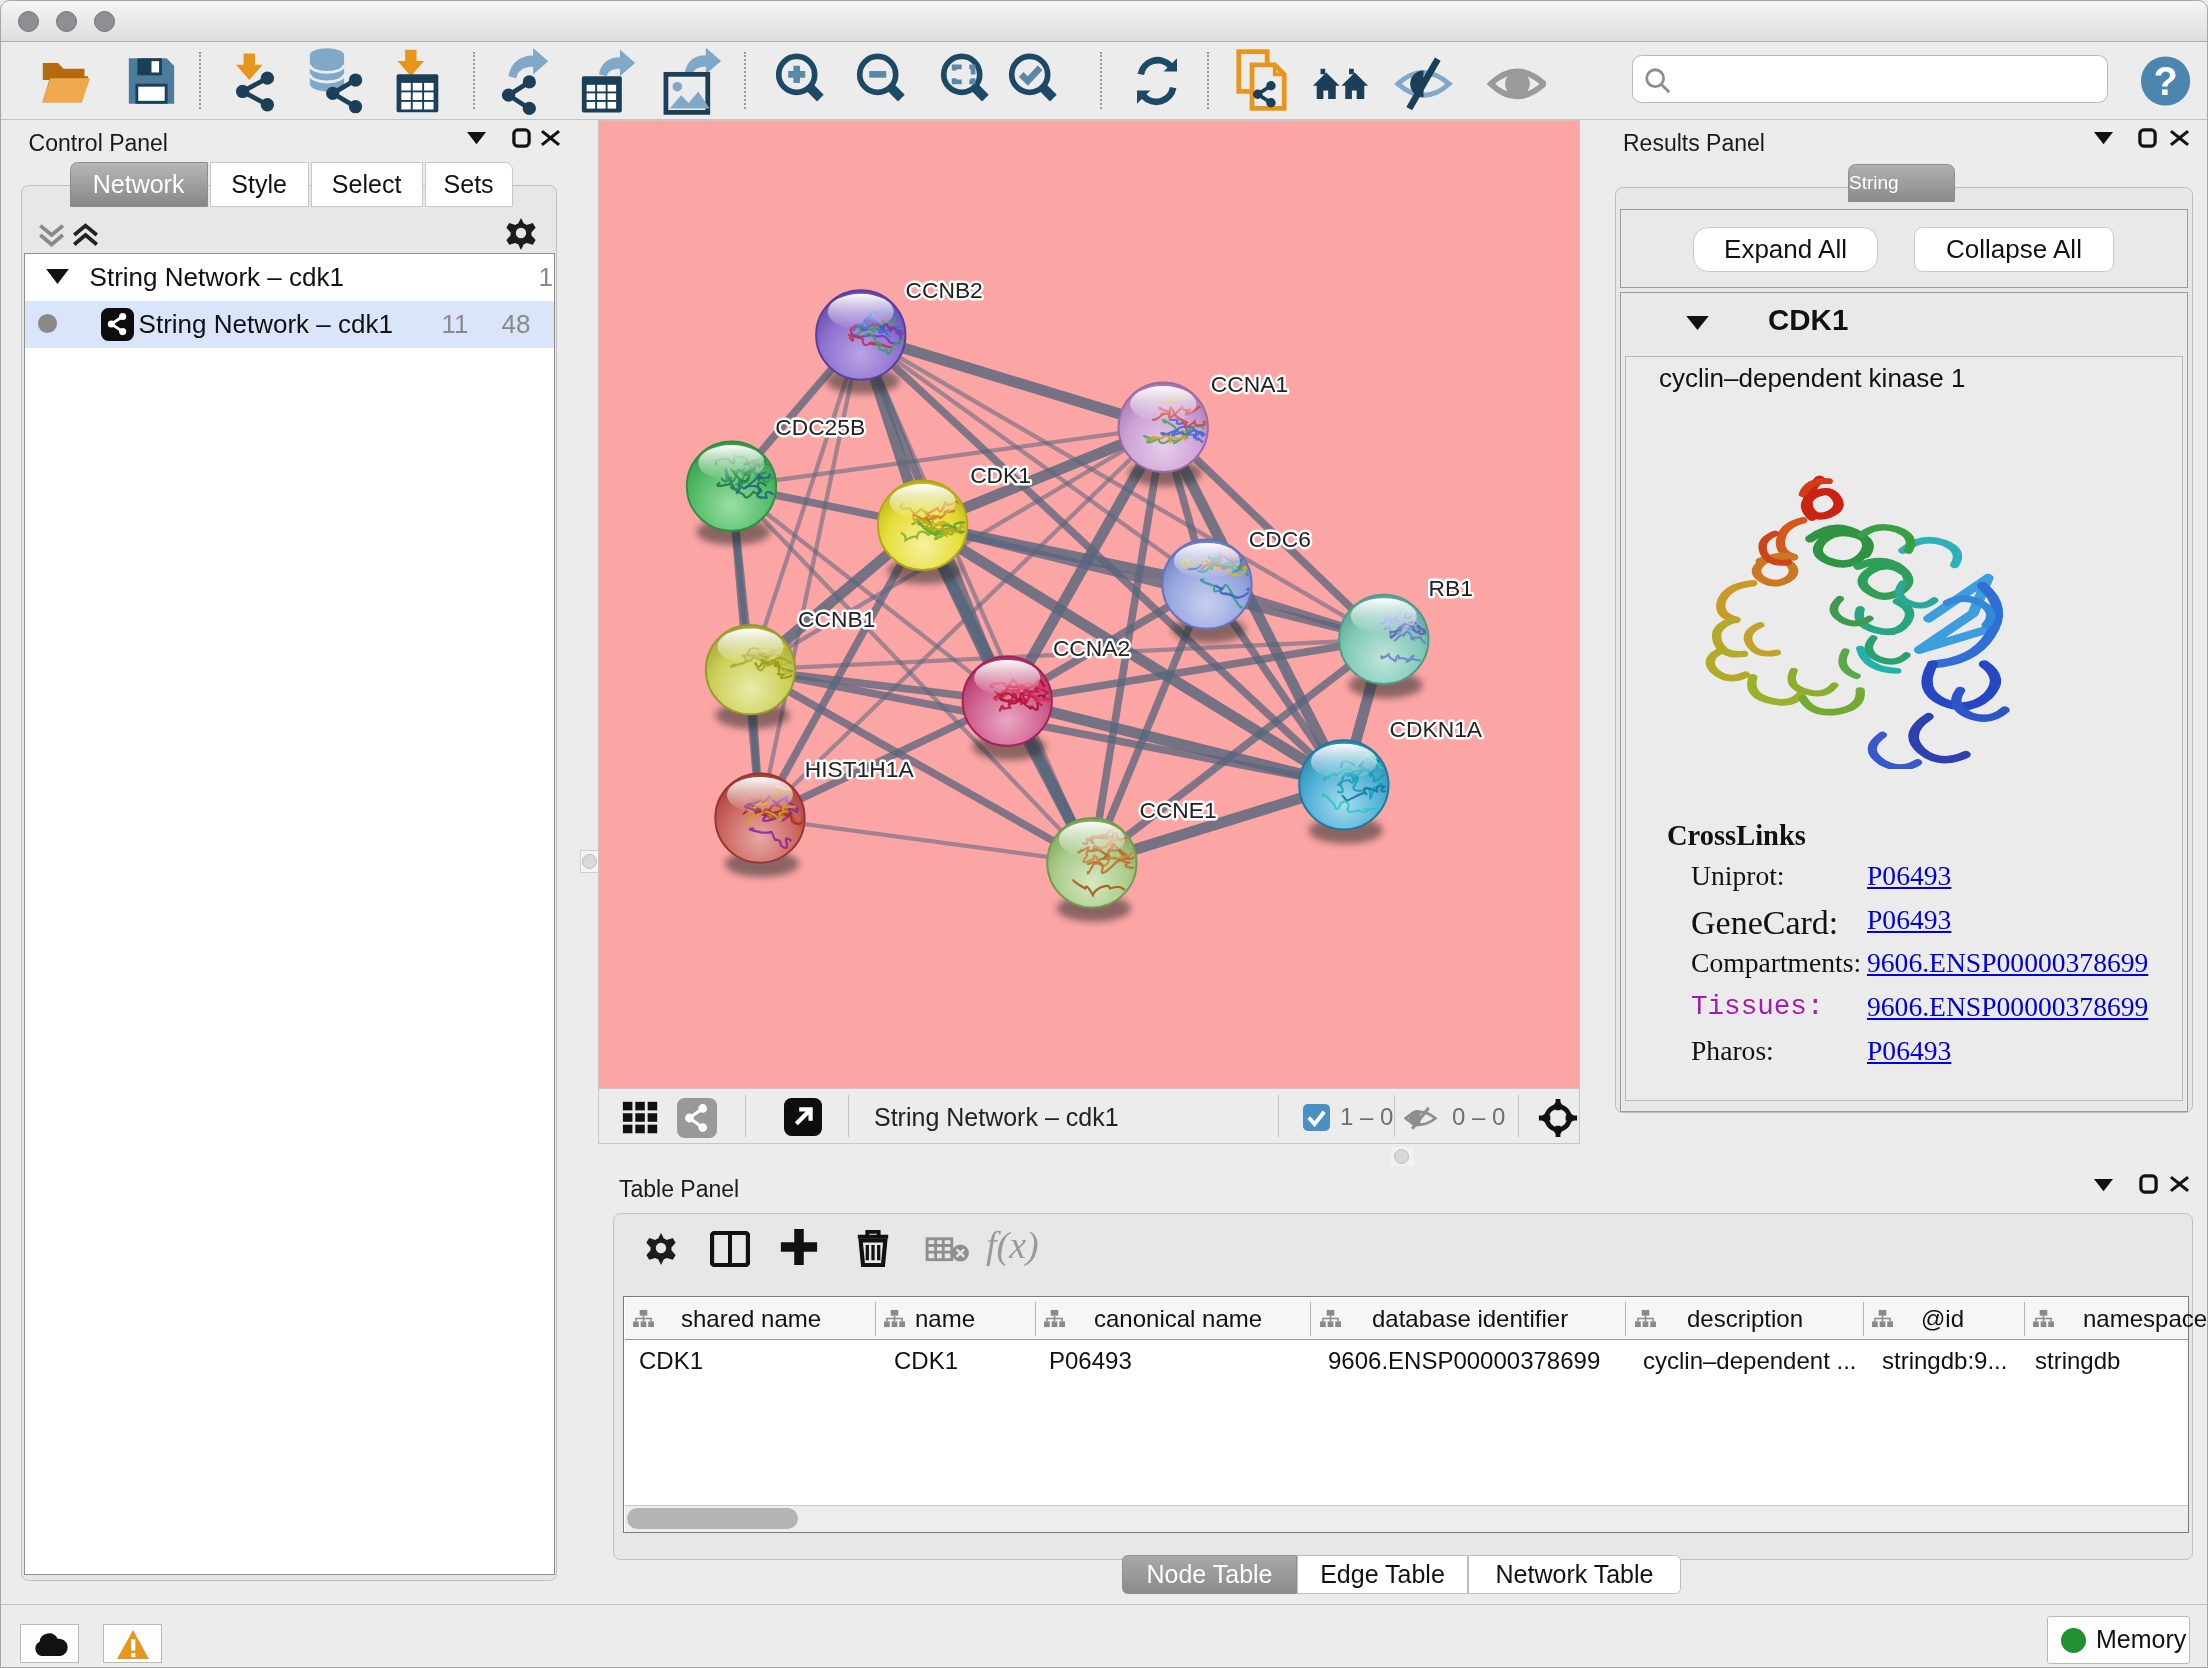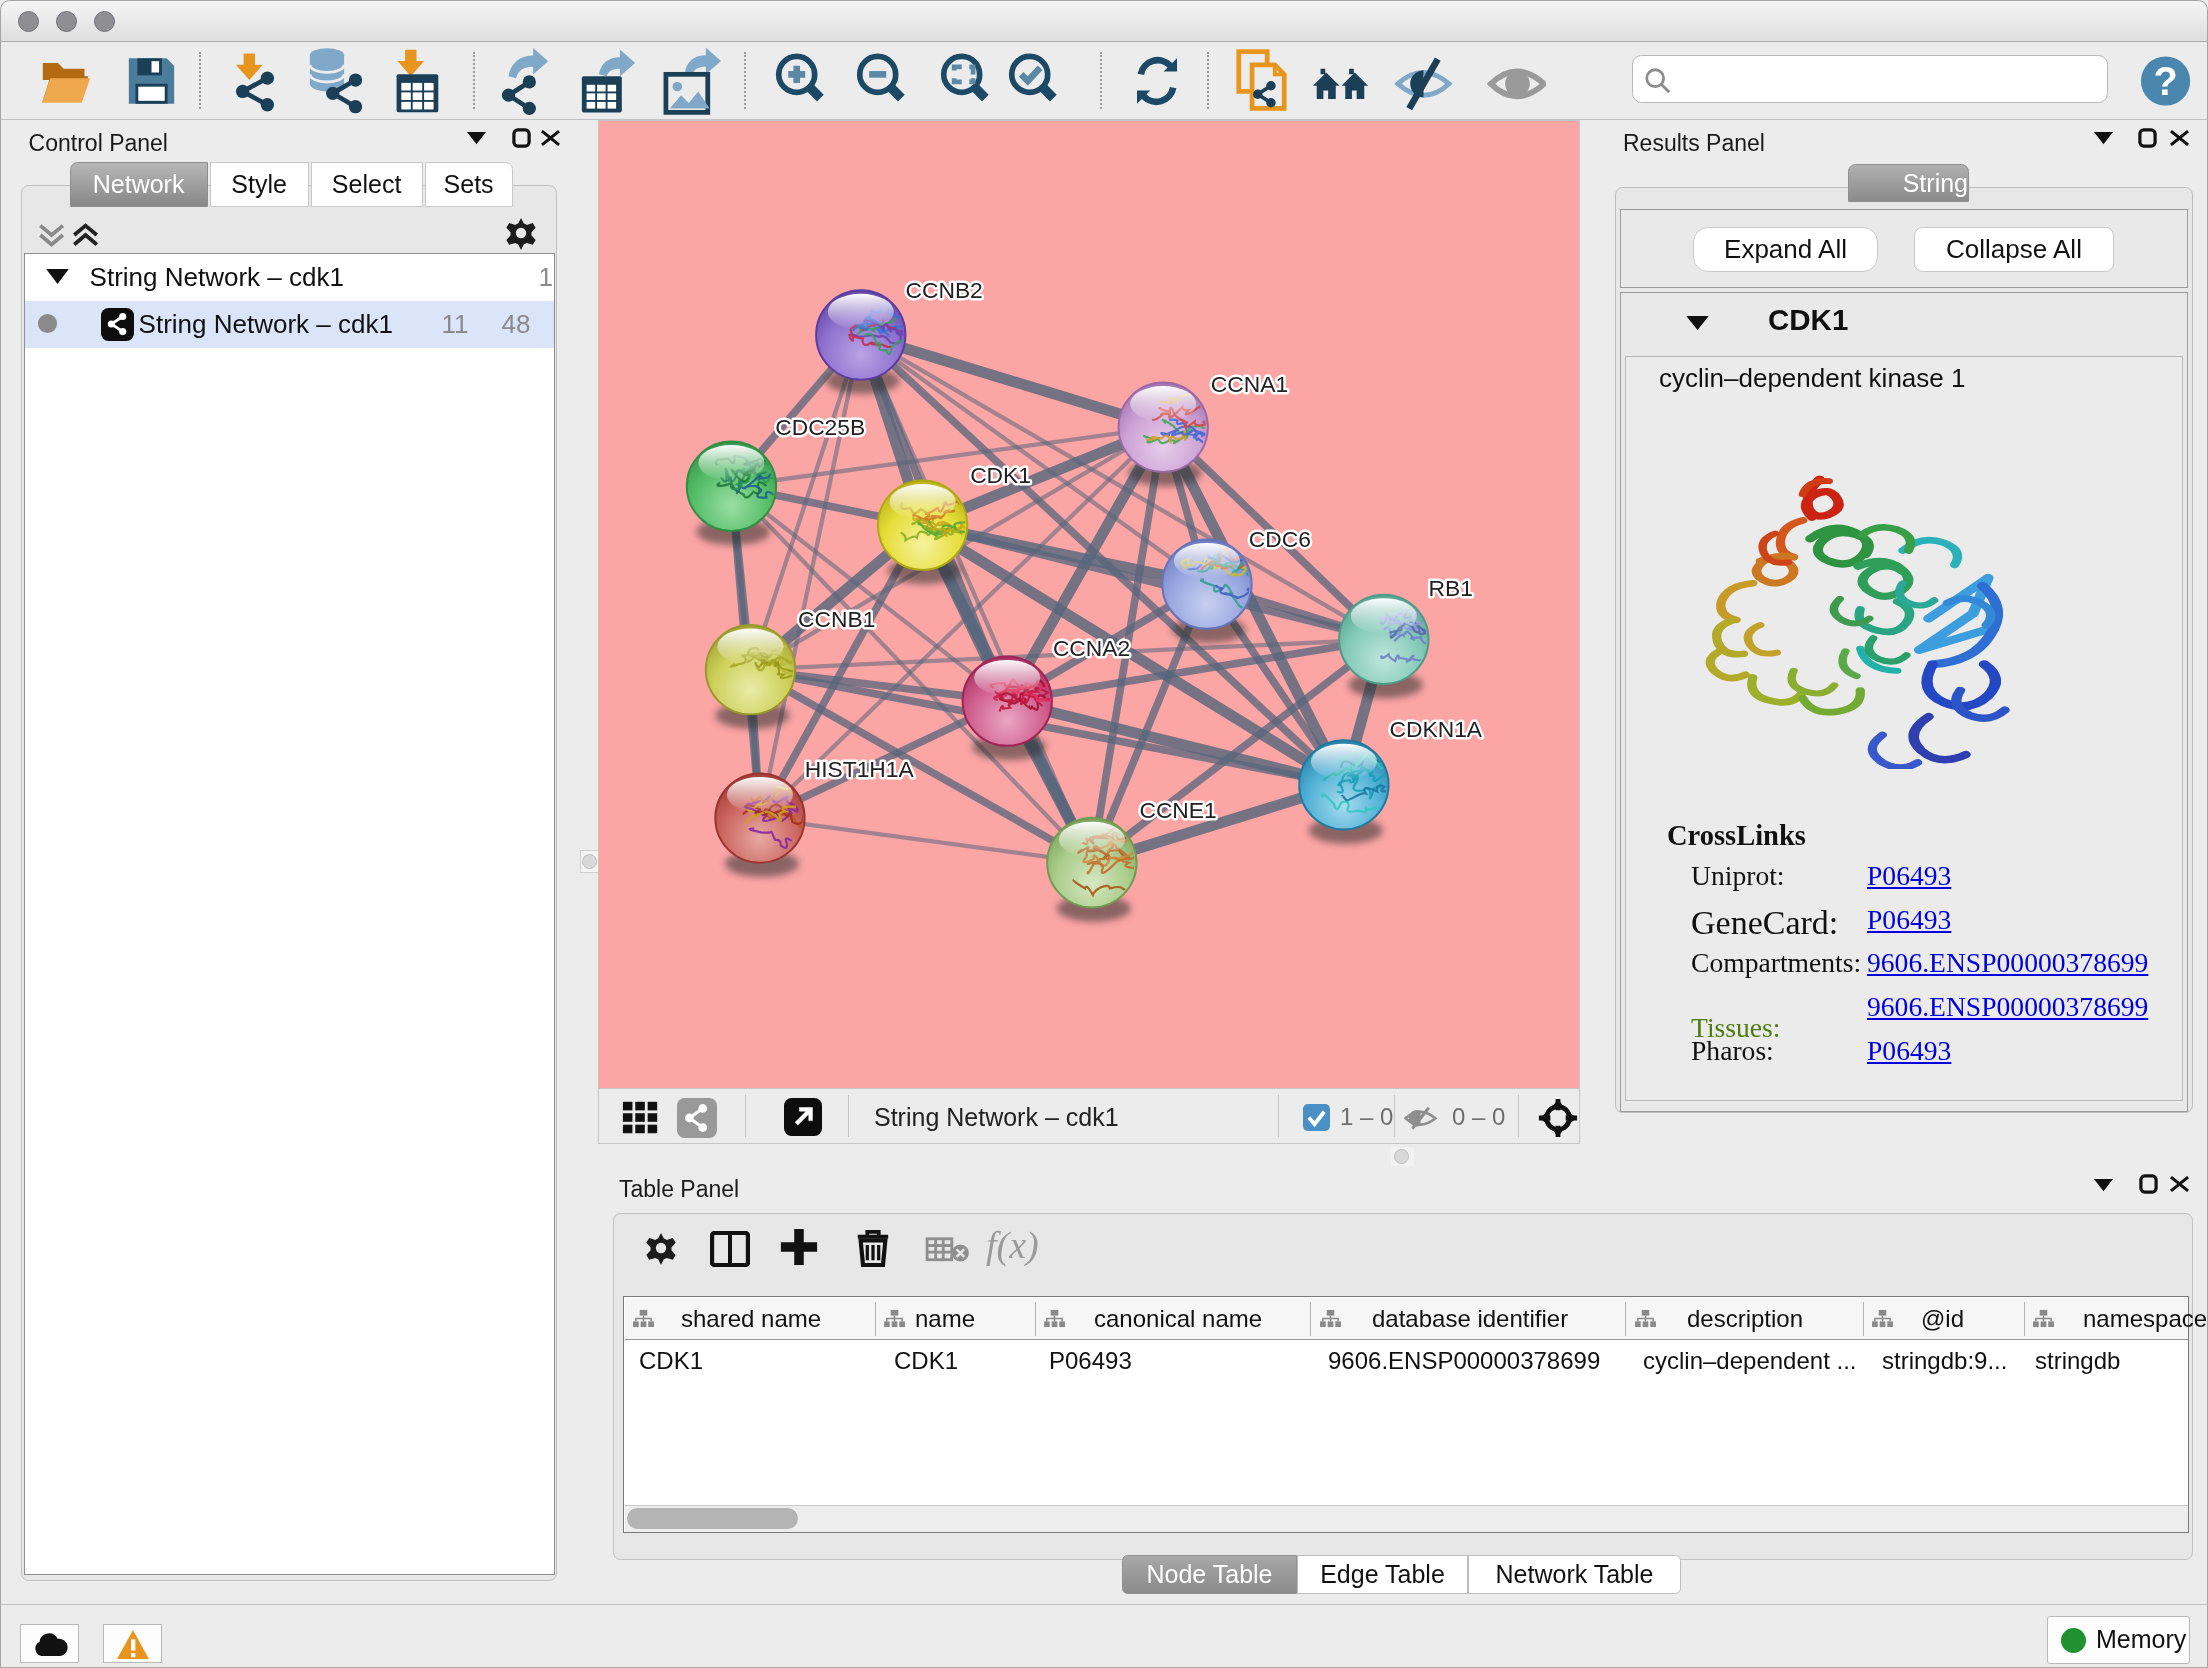--- a/index.html
+++ b/index.html
@@ -669,21 +669,21 @@
   <svg class="abs" style="left:514px; top:12.4px" width="19" height="13.3" viewBox="0 0 20 14">
       <path d="M0 0 h20 l-10 13 z" fill="#111"></path>
     </svg>
   <svg class="abs" style="left:558px; top:7.6px" width="19" height="20" viewBox="0 0 20 21">
       <rect x="2" y="2" width="16" height="17" rx="4" fill="none" stroke="#111" stroke-width="3.4"></rect>
     </svg>
   <svg class="abs" style="left:589px; top:7.6px" width="21" height="20" viewBox="0 0 22 21">
       <path d="M3 2 L11 8.5 L19 2 L21 4.5 L13.5 10.5 L21 16.5 L19 19 L11 12.5 L3 19 L1 16.5 L8.5 10.5 L1 4.5 z" fill="#111"></path>
     </svg>
 
-  <div class="abs" style="z-index:5; left:268px; top:44px; width:121px; height:38px; background:linear-gradient(#b0b0b0,#8b8b8b); border:1px solid #8e8e8e; border-radius:7.6px 7.6px 0 0; color:#fff; font-size:25px; text-align:right; line-height:36px;">String</div>
+  <div class="abs" style="z-index:5; left:268px; top:44px; width:107px; height:38px; background:linear-gradient(#b0b0b0,#8b8b8b); border:1px solid #8e8e8e; border-radius:7.6px 7.6px 0 0; color:#fff; font-size:19px; text-align:left; line-height:36px;">String</div>
 
   <div class="abs" style="left:35px; top:67px; width:578px; height:926px; background:#e7e7e7; border:1px solid #bdbdbd; border-radius:7.6px;"></div>
 
   <div class="abs" style="left:40px; top:89px; width:568px; height:79px; background:#e9e9e9; border:1px solid #9b9b9b;"></div>
   <div class="abs" style="left:113px; top:107px; width:185px; height:45px; background:#fff; border:1px solid #c9c9c9; border-radius:15px; font-size:26px; color:#111; text-align:center; line-height:43px;">Expand All</div>
   <div class="abs" style="left:334px; top:107px; width:200px; height:45px; background:#fff; border:1px solid #c9c9c9; border-radius:8.6px; font-size:26px; color:#111; text-align:center; line-height:43px;">Collapse All</div>
 
   <div class="abs" style="left:40px; top:172px; width:568px; height:820px; background:#e9e9e9; border:1px solid #9b9b9b;"></div>
   <svg class="abs" style="left:106px; top:196px" width="23" height="15" viewBox="0 0 24 16">
       <path d="M0 0 h24 l-12 15 z" fill="#111"></path>
@@ -726,21 +726,21 @@
     </g>
   </svg>
 
   <div class="abs" style="left:87px; top:700px; font-family:'Liberation Serif', serif; font-size:28.5px; font-weight:bold; color:#111;">CrossLinks</div>
   <div class="abs" style="left:111px; top:740px; font-family:'Liberation Serif', serif; font-size:27.6px; color:#111;">Uniprot:</div>
   <div class="abs" style="left:287px; top:740px; font-family:'Liberation Serif', serif; font-size:27.6px; color:#0000de; text-decoration:underline;">P06493</div>
   <div class="abs" style="left:111px; top:784px; font-family:'Liberation Serif', serif; font-size:34px; color:#111;">GeneCard:</div>
   <div class="abs" style="left:287px; top:784px; font-family:'Liberation Serif', serif; font-size:27.6px; color:#0000de; text-decoration:underline;">P06493</div>
   <div class="abs" style="left:111px; top:827px; font-family:'Liberation Serif', serif; font-size:27.6px; color:#111;">Compartments:</div>
   <div class="abs" style="left:287px; top:827px; font-family:'Liberation Serif', serif; font-size:27.6px; color:#0000de; text-decoration:underline;">9606.ENSP00000378699</div>
-  <div class="abs" style="left:111px; top:871px; font-family:Liberation Serif, serif; font-size:27.6px; color:#4d7c0f;margin-top:21px;">Tissues:</div>
+  <div class="abs" style="left:111px; top:871px; font-family:Liberation Mono, monospace; font-size:27.6px; color:#a21caf;">Tissues:</div>
   <div class="abs" style="left:287px; top:871px; font-family:'Liberation Serif', serif; font-size:27.6px; color:#0000de; text-decoration:underline;">9606.ENSP00000378699</div>
   <div class="abs" style="left:111px; top:915px; font-family:'Liberation Serif', serif; font-size:27.6px; color:#111;">Pharos:</div>
   <div class="abs" style="left:287px; top:915px; font-family:'Liberation Serif', serif; font-size:27.6px; color:#0000de; text-decoration:underline;">P06493</div>
 </div>
 
 <div class="abs" style="left:598px; top:1170px; width:1610px; height:434px; background:#ececec;">
   <div class="abs" style="left:21px; top:5.7px; font-size:23px; color:#1a1a1a;">Table Panel</div>
   <svg class="abs" style="left:1496px; top:8.6px" width="19" height="13.3" viewBox="0 0 20 14">
       <path d="M0 0 h20 l-10 13 z" fill="#111"></path>
     </svg>

